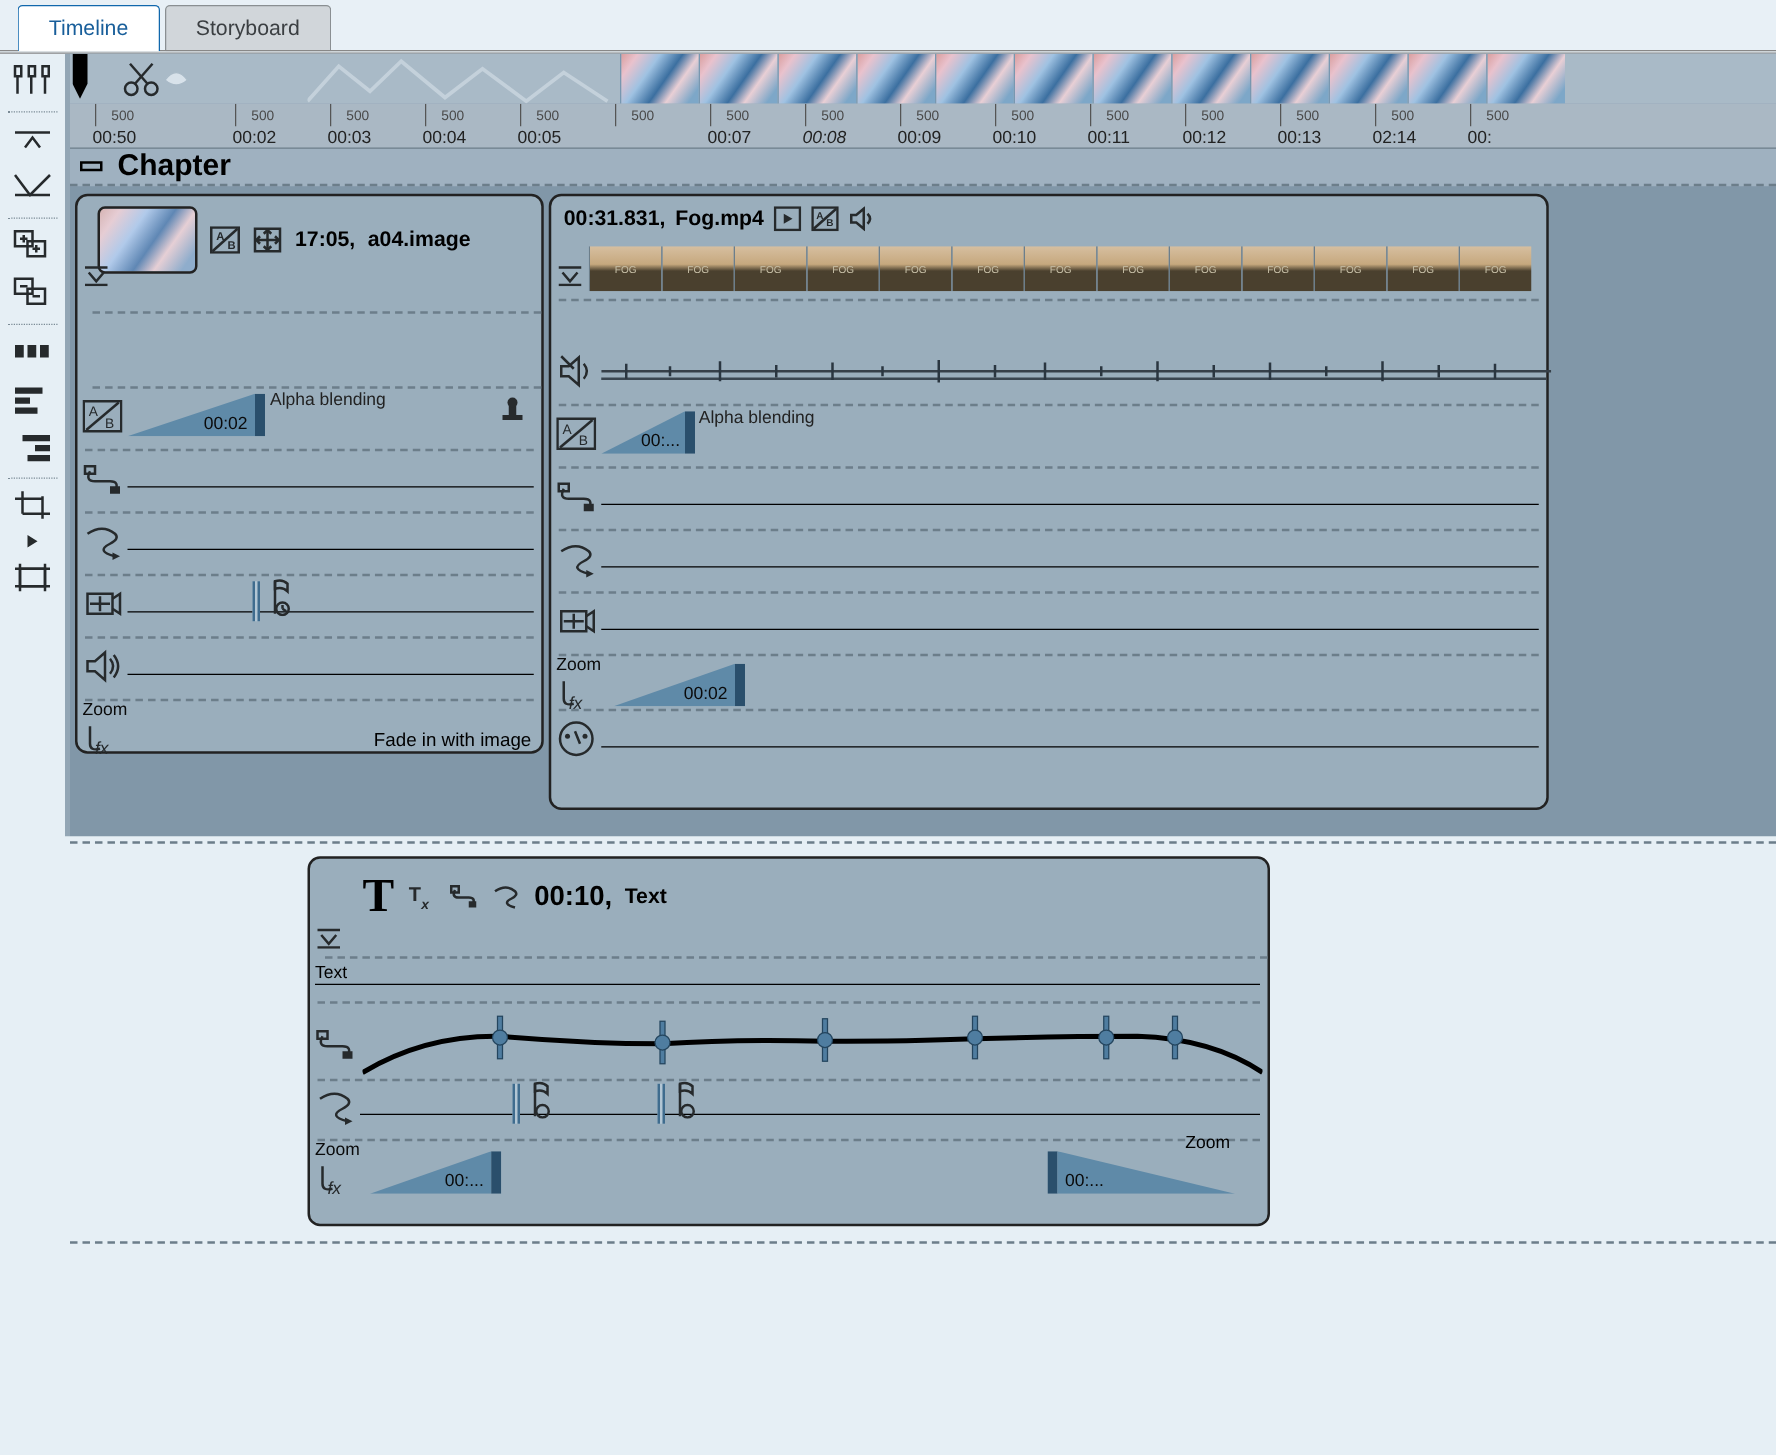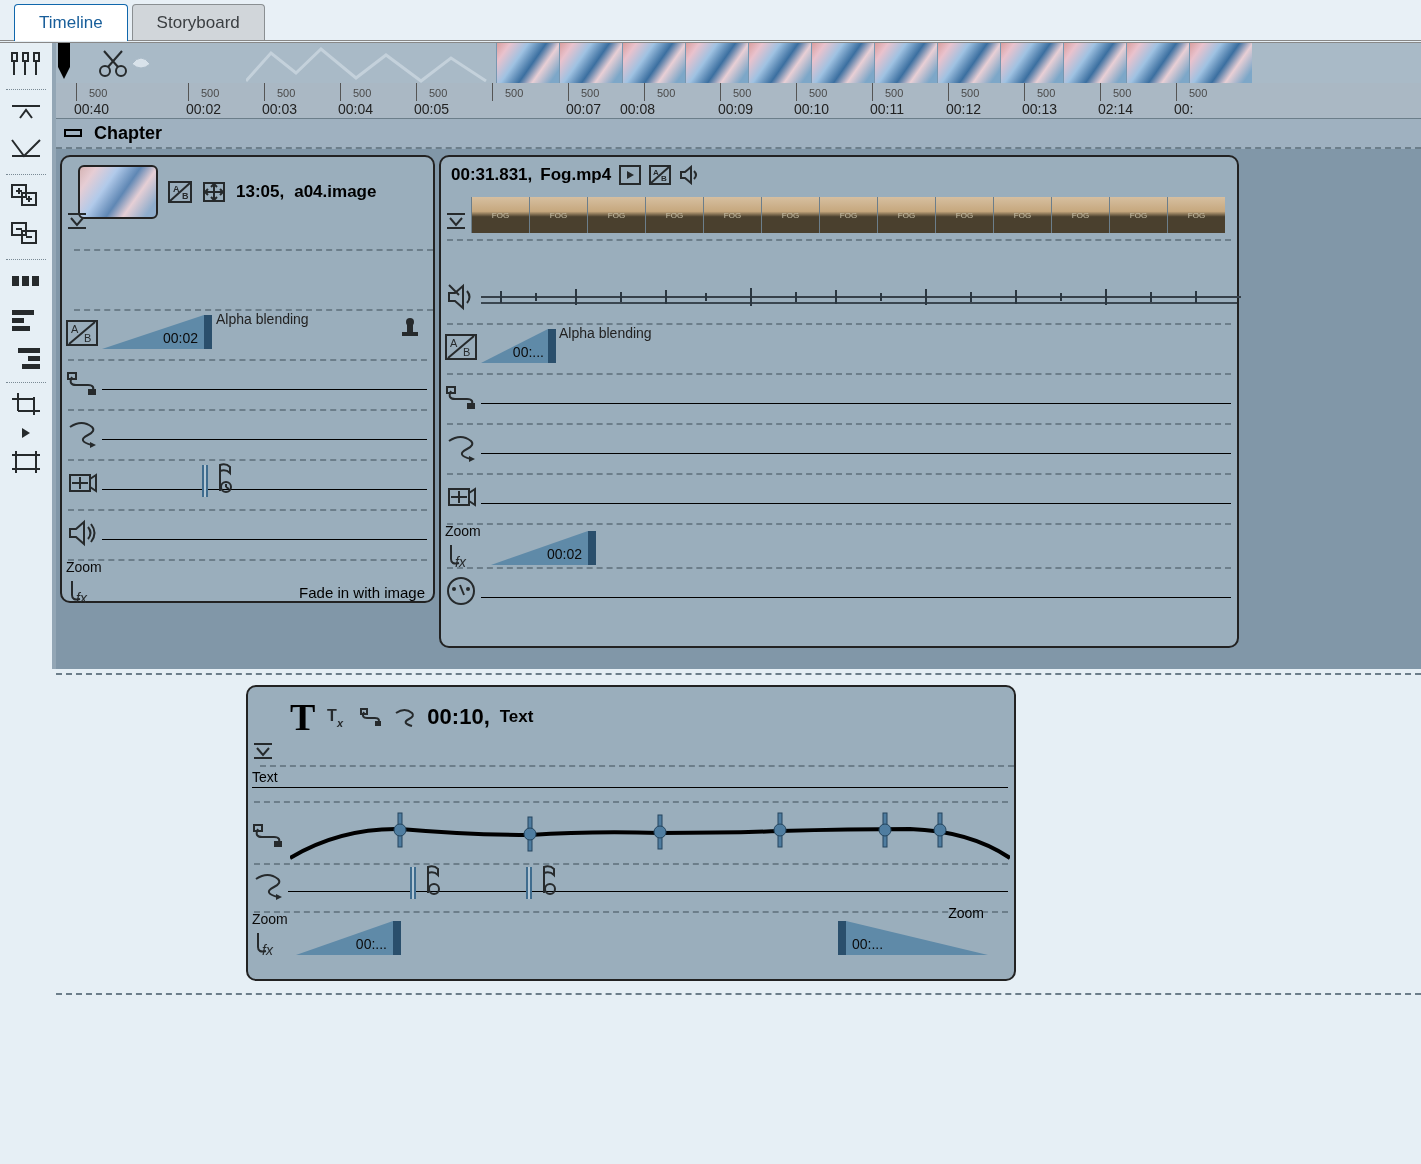--- a/index.html
+++ b/index.html
@@ -32,21 +32,21 @@
   
   .ruler{height:36px;background:#aab8c4;position:relative;border-bottom:1px solid #6c7e8a;overflow:hidden;}
   .ruler-marks{position:absolute;left:0;top:0;height:36px;}
   .timelabel{position:absolute;top:18px;font-size:14px;color:#222;}
   .sub500{position:absolute;top:4px;font-size:11px;color:#4a4a4a;}
   .tick{position:absolute;top:0;width:1px;height:18px;background:#555;}
 
   
   .chapter-hdr{background:#9fb1c0;height:30px;display:flex;align-items:center;padding-left:8px;border-bottom:2px dashed #6c7e8a;}
   .chap-minus{width:18px;height:8px;border:2px solid #000;margin-right:12px;}
-  .chap-title{font-weight:700;font-size:18px;color:#000;}
+  .chap-title{font-weight:700;font-size:24px;color:#000;}
 
   
   .clips-region{position:relative;height:520px;}
   .dash-row{position:absolute;left:0;right:0;border-top:2px dashed #6c7e8a;}
 
   .clip-box{position:absolute;border:2px solid #222;border-radius:10px;background:#9aaebc;}
 
   
   #clip1{left:4px;top:6px;width:375px;height:448px;}
   #clip2{left:383px;top:6px;width:800px;height:493px;}
@@ -228,35 +228,35 @@
           <div></div>
       </div>
 
       <svg style="position:absolute;left:2px;top:0" width="16" height="40">
           <polygon points="0,0 12,0 12,24 6,36 0,24" fill="#000"></polygon>
         </svg>
     </div>
 
     <div class="ruler">
       <div class="ruler-marks" id="ruler-marks">
-          <div class="timelabel" style="left: 18px;">00:40</div>
+          <div class="timelabel" style="left: 18px;">00:50</div>
           <div class="tick" style="left: 20px;"></div>
           <div class="timelabel" style="left: 130px;">00:02</div>
           <div class="tick" style="left: 132px;"></div>
           <div class="timelabel" style="left: 206px;">00:03</div>
           <div class="tick" style="left: 208px;"></div>
           <div class="timelabel" style="left: 282px;">00:04</div>
           <div class="tick" style="left: 284px;"></div>
           <div class="timelabel" style="left: 358px;">00:05</div>
           <div class="tick" style="left: 360px;"></div>
           <div class="timelabel" style="left: 422px; margin-top: 26px;">00:06</div>
           <div class="tick" style="left: 436px;"></div>
           <div class="timelabel" style="left: 510px;">00:07</div>
           <div class="tick" style="left: 512px;"></div>
-          <div class="timelabel" style="left: 564px;">00:08</div>
+          <div class="timelabel" style="left: 586px; font-style: italic;">00:08</div>
           <div class="tick" style="left: 588px;"></div>
           <div class="timelabel" style="left: 662px;">00:09</div>
           <div class="tick" style="left: 664px;"></div>
           <div class="timelabel" style="left: 738px;">00:10</div>
           <div class="tick" style="left: 740px;"></div>
           <div class="timelabel" style="left: 814px;">00:11</div>
           <div class="tick" style="left: 816px;"></div>
           <div class="timelabel" style="left: 890px;">00:12</div>
           <div class="tick" style="left: 892px;"></div>
           <div class="timelabel" style="left: 966px;">00:13</div>
@@ -303,21 +303,21 @@
             </svg>
           <svg width="24" height="22" viewBox="0 0 24 22">
               <rect class="ico" x="2" y="2" width="20" height="18"></rect>
               <line class="ico" x1="12" y1="4" x2="12" y2="18"></line>
               <line class="ico" x1="4" y1="11" x2="20" y2="11"></line>
               <polyline class="ico" points="9,6 12,3 15,6"></polyline>
               <polyline class="ico" points="9,16 12,19 15,16"></polyline>
               <polyline class="ico" points="6,8 3,11 6,14"></polyline>
               <polyline class="ico" points="18,8 21,11 18,14"></polyline>
             </svg>
-          <span>13:05,</span>
+          <span>17:05,</span>
           <span>a04.image</span>
         </div>
         <div class="down-handle"><svg width="20" height="18" viewBox="0 0 20 18">
               <line class="ico" x1="1" y1="3" x2="19" y2="3"></line>
               <polyline class="ico" points="4,7 10,14 16,7"></polyline>
               <line class="ico" x1="1" y1="17" x2="19" y2="17"></line>
             </svg></div>
 
         <div style="height:30px"></div>
         <div class="lane-dash" style="position:relative;bottom:auto;margin:0 6px 4px 6px;"></div>

